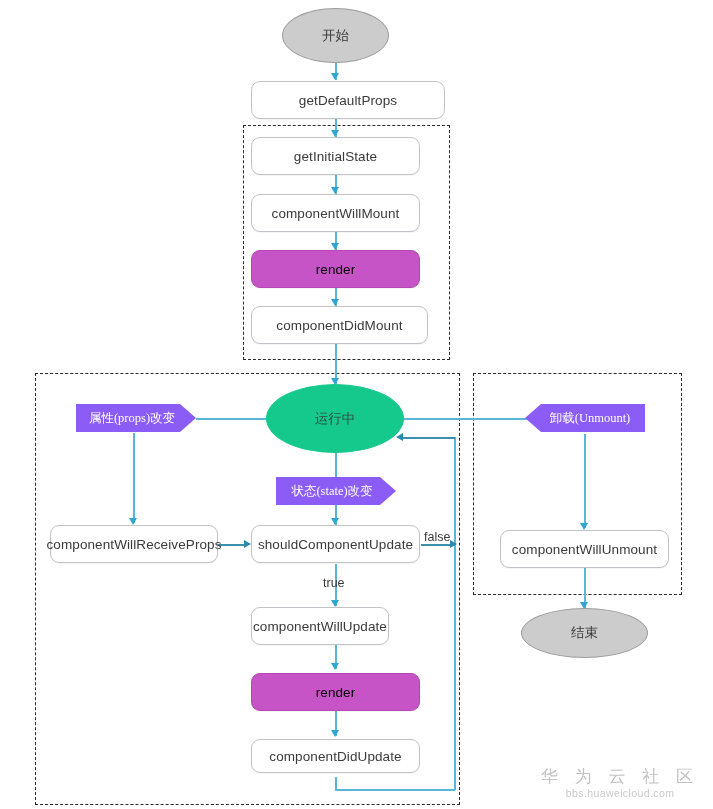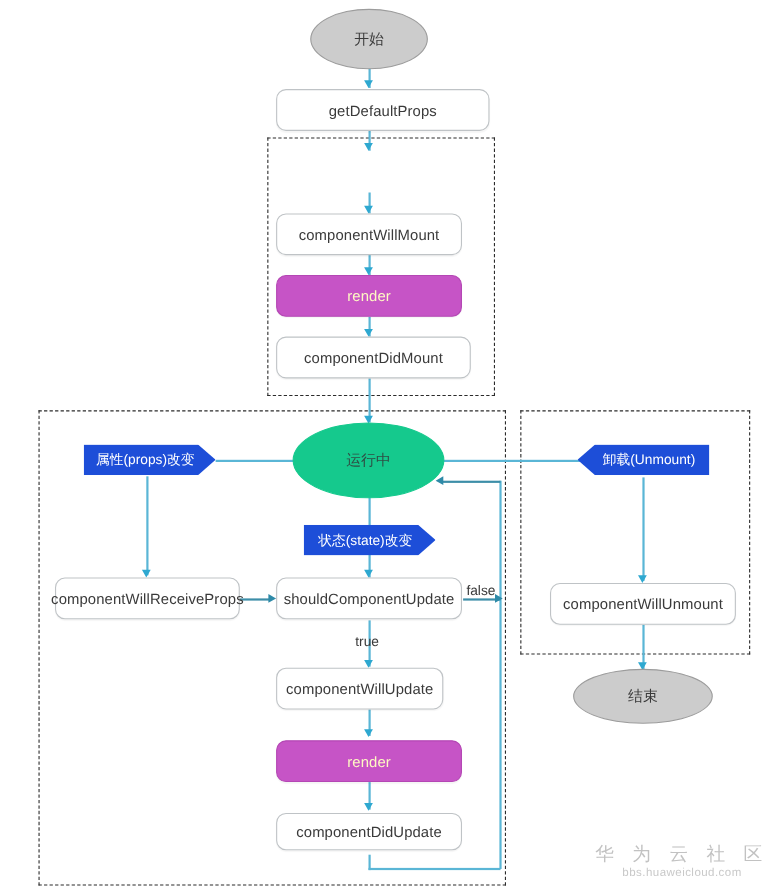--- a/index.html
+++ b/index.html
@@ -33,21 +33,21 @@
     background:#ffffff;
     color:#3a3a3a;
     font-size:13.5px;
     letter-spacing:.1px;
     white-space:nowrap;
     box-shadow:0 1px 1px rgba(0,0,0,.04);
   }
   .node.render{
     background:#c654c6;
     border:1px solid #b447b4;
-    color:#fef9c3;
+    color:#000000;
   }
   
   .ellipse{
     position:absolute;
     box-sizing:border-box;
     display:flex;
     align-items:center;
     justify-content:center;
     border-radius:50%;
     font-size:13.5px;
@@ -63,25 +63,26 @@
     border:1px solid #15c98d;
     color:#2f4f45;
   }
   
   .banner{
     position:absolute;
     box-sizing:border-box;
     display:flex;
     align-items:center;
     justify-content:center;
-    background:#1d4ed8;
+    background:#8b5cf6;
     color:#ffffff;
     font-size:12.5px;
     white-space:nowrap;
     padding-right:8px;
+    font-family:Liberation Serif, serif;
   }
   .banner.right{
     clip-path:polygon(0 0, calc(100% - 16px) 0, 100% 50%, calc(100% - 16px) 100%, 0 100%);
   }
   .banner.left{
     padding-right:0;
     padding-left:10px;
     clip-path:polygon(16px 0, 100% 0, 100% 100%, 16px 100%, 0 50%);
   }
   
@@ -205,40 +206,41 @@
   <div class="edge h teal" style="left:421px;top:544px;width:34px;"></div>
   <div class="arrow right" style="left:450px;top:540px;"></div>
 
   <div class="edge-label" style="left:424px;top:530px;">false</div>
   <div class="edge-label" style="left:323px;top:576px;">true</div>
 
   <div class="ellipse terminal" style="left:282px;top:8px;width:107px;height:55px;">开始</div>
 
   <div class="node" style="left:251px;top:81px;width:194px;height:38px;">getDefaultProps</div>
 
+  <div class="node" style="left:251px;top:137px;width:169px;height:38px;">getInitialState</div>
 
   <div class="node" style="left:251px;top:194px;width:169px;height:38px;">componentWillMount</div>
 
   <div class="node render" style="left:251px;top:250px;width:169px;height:38px;">render</div>
 
   <div class="node" style="left:251px;top:306px;width:177px;height:38px;">componentDidMount</div>
 
   <div class="ellipse running" style="left:266px;top:384px;width:138px;height:69px;">运行中</div>
 
   <div class="banner right" style="left:76px;top:404px;width:120px;height:28px;">属性(props)改变</div>
 
   <div class="banner right" style="left:276px;top:477px;width:120px;height:28px;">状态(state)改变</div>
 
   <div class="banner left" style="left:525px;top:404px;width:120px;height:28px;">卸载(Unmount)</div>
 
   <div class="node" style="left:50px;top:525px;width:168px;height:38px;">componentWillReceiveProps</div>
 
   <div class="node" style="left:251px;top:525px;width:169px;height:38px;">shouldComponentUpdate</div>
 
-  <div class="node" style="left:251px;top:607px;width:152px;height:38px;">componentWillUpdate</div>
+  <div class="node" style="left:251px;top:607px;width:138px;height:38px;">componentWillUpdate</div>
 
   <div class="node render" style="left:251px;top:673px;width:169px;height:38px;">render</div>
 
   <div class="node" style="left:251px;top:739px;width:169px;height:34px;">componentDidUpdate</div>
 
   <div class="node" style="left:500px;top:530px;width:169px;height:38px;">componentWillUnmount</div>
 
   <div class="ellipse terminal" style="left:521px;top:608px;width:127px;height:50px;">结束</div>
 
   <div id="watermark">

